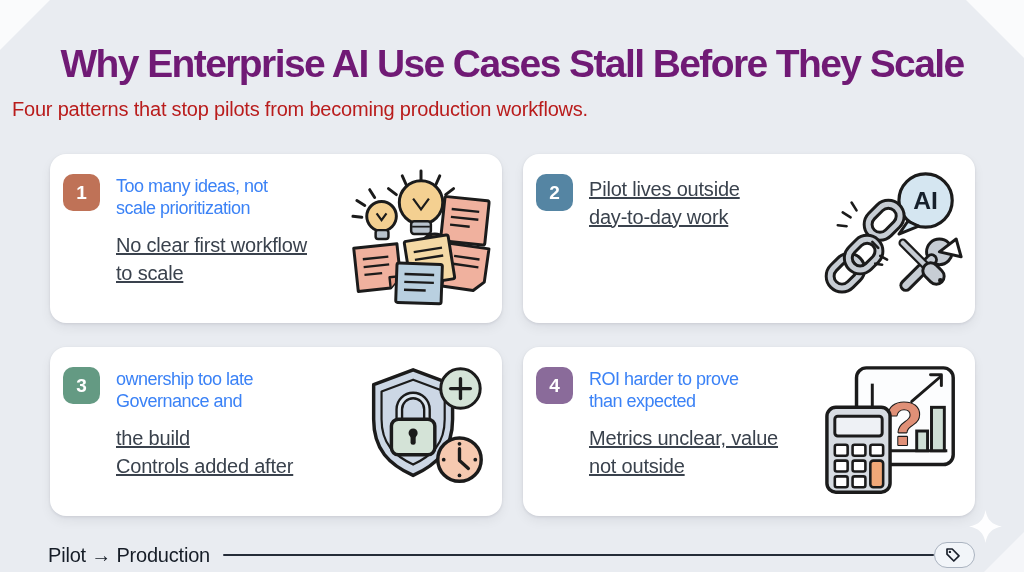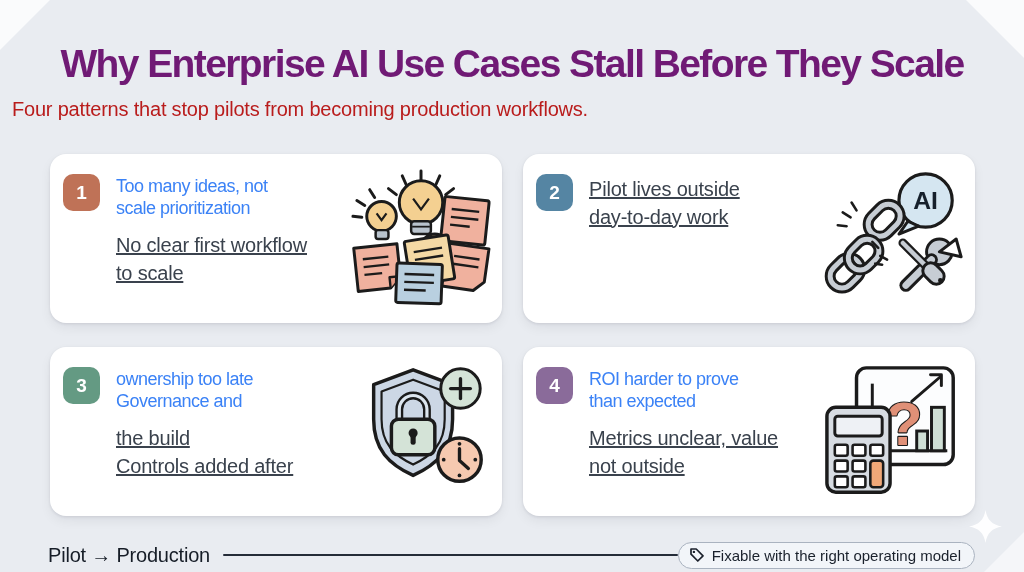--- a/index.html
+++ b/index.html
@@ -273,19 +273,18 @@
 </div>
 
 <div class="footer">
   <span class="journey-label">Pilot → Production</span>
   <span class="journey-line"></span>
   <span class="pill">
     <svg width="16" height="16" viewBox="0 0 16 16">
       <path d="M2 2 h5.2 L14 8.8 L8.8 14 L2 7.2 Z" fill="none" stroke="#1b212c" stroke-width="1.7" stroke-linejoin="round"></path>
       <circle cx="4.9" cy="4.9" r="1.2" fill="#1b212c"></circle>
     </svg>
-    <span>Fixable with the right operating model</span>
   </span>
 </div>
 
 <svg class="sparkle" viewBox="0 0 30 30">
   <path d="M15 0 C16.5 9 21 13.5 30 15 C21 16.5 16.5 21 15 30 C13.5 21 9 16.5 0 15 C9 13.5 13.5 9 15 0 Z" fill="#ffffff" opacity="0.95"></path>
 </svg>
 
 </body></html>

